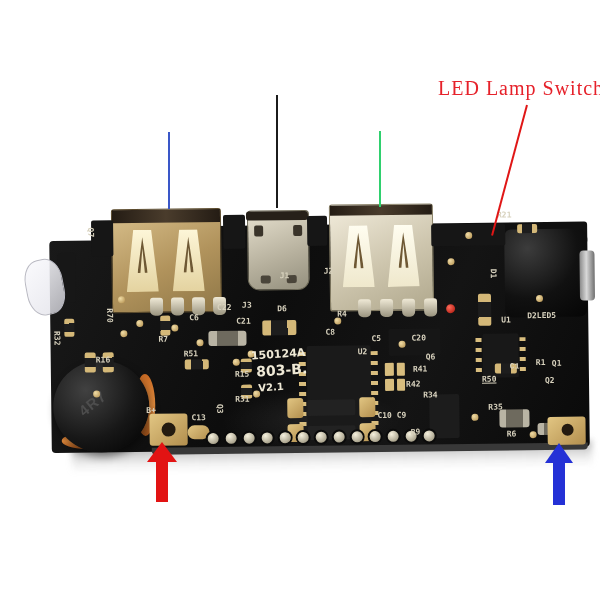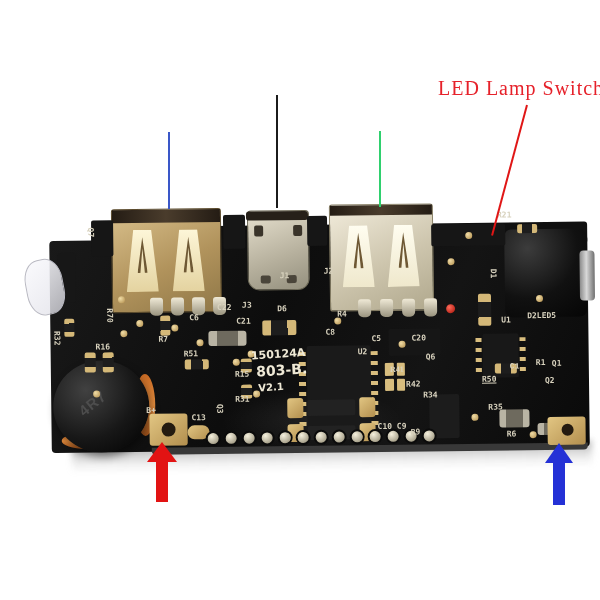--- a/index.html
+++ b/index.html
@@ -214,39 +214,39 @@
         <span class="silk" style="left: 242px; top: 301px;">J3</span>
         <span class="silk" style="left: 236px; top: 317px;">C21</span>
         <span class="silk" style="left: 277px; top: 305px;">D6</span>
         <span class="silk" style="left: 337px; top: 311px;">R4</span>
         <span class="silk" style="left: 325px; top: 329px;">C8</span>
         <span class="silk" style="left: 113px; top: 306px; transform: rotate(90deg);">R70</span>
         <span class="silk" style="left: 189px; top: 313px;">C6</span>
         <span class="silk" style="left: 217px; top: 303px; text-align: center;">C22</span>
         <span class="silk" style="left: 158px; top: 334px;">R7</span>
         <span class="silk" style="left: 183px; top: 349px;">R51</span>
-        <span class="silk" style="left: 95px; top: 341px;">R16</span>
+        <span class="silk" style="left: 95px; top: 354px;">R16</span>
         <span class="silk" style="left: 60px; top: 328px; transform: rotate(90deg);">R32</span>
         <span class="silk hand" style="left: 250px; top: 350px; font-size: 11px;">150124A</span>
         <span class="silk hand" style="left: 255px; top: 364px; font-size: 14px;">803-B.</span>
         <span class="silk hand" style="left: 257px; top: 383px; font-size: 10px;">V2.1</span>
         <span class="silk" style="left: 234px; top: 370px;">R15</span>
         <span class="silk" style="left: 234px; top: 395px;">R31</span>
         <span class="silk" style="left: 222px; top: 403px; transform: rotate(90deg);">Q3</span>
         <span class="silk" style="left: 190px; top: 413px;">C13</span>
         <span class="silk" style="left: 145px; top: 405px;">B+</span>
         <span class="silk" style="left: 371px; top: 336px;">C5</span>
         <span class="silk" style="left: 411px; top: 336px;">C20</span>
         <span class="silk" style="left: 357px; top: 349px;">U2</span>
         <span class="silk" style="left: 425px; top: 355px;">Q6</span>
-        <span class="silk" style="left: 389px; top: 367px; font-family: Liberation Serif, serif;">R41</span>
+        <span class="silk" style="left: 412px; top: 367px;">R41</span>
         <span class="silk" style="left: 405px; top: 382px;">R42</span>
         <span class="silk" style="left: 422px; top: 393px;">R34</span>
         <span class="silk" style="left: 481px; top: 378px; text-decoration: underline;">R50</span>
-        <span class="silk" style="left: 376px; top: 413px; margin-top: 11px;">C10 C9</span>
+        <span class="silk" style="left: 376px; top: 413px;">C10 C9</span>
         <span class="silk" style="left: 409px; top: 430px;">R9</span>
         <span class="silk" style="left: 487px; top: 406px;">R35</span>
         <span class="silk" style="left: 505px; top: 433px;">R6</span>
         <span class="silk" style="left: 509px; top: 365px; font-family: Liberation Mono, monospace;">C1</span>
         <span class="silk" style="left: 535px; top: 362px;">R1</span>
         <span class="silk" style="left: 551px; top: 363px;">Q1</span>
         <span class="silk" style="left: 544px; top: 380px;">Q2</span>
         <span class="silk" style="left: 501px; top: 319px;">U1</span>
         <span class="silk" style="left: 527px; top: 315px;">D2LED5</span>
         <span class="silk" style="left: 497px; top: 271px; transform: rotate(90deg);">D1</span>

